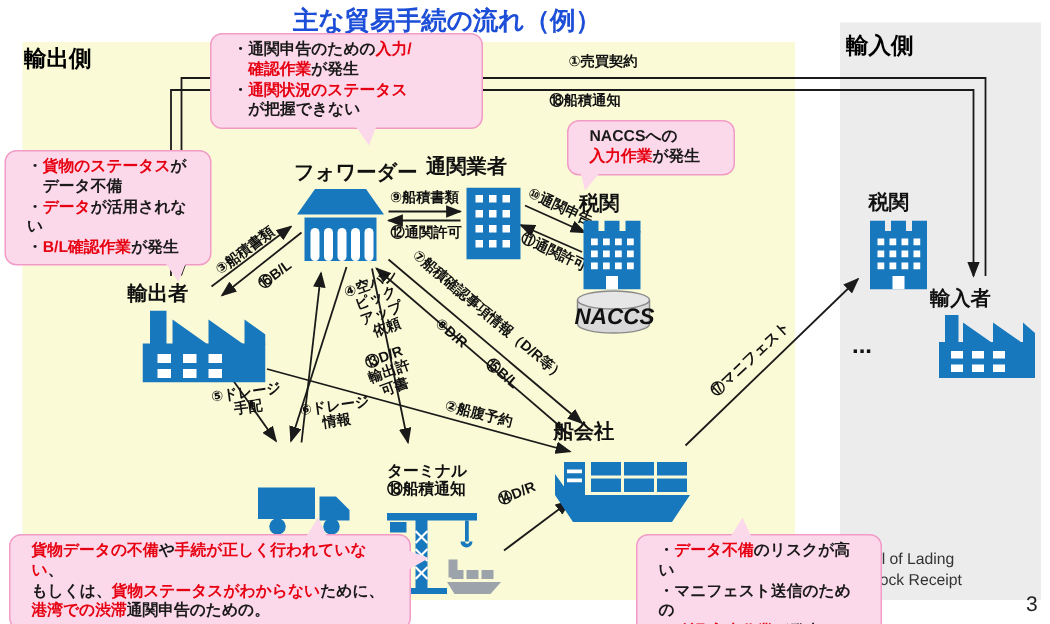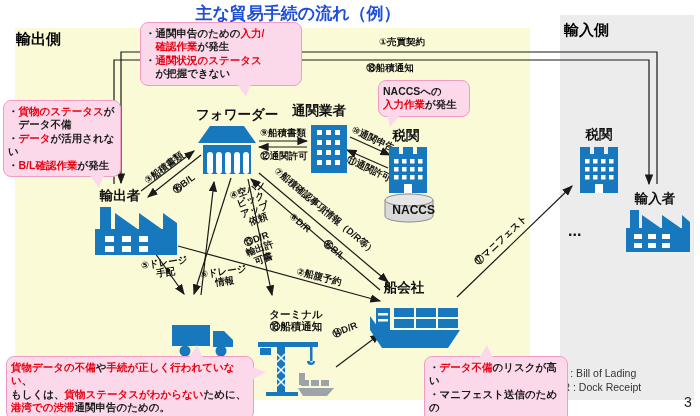--- a/index.html
+++ b/index.html
@@ -6,44 +6,44 @@
   #stage{position:relative;width:700px;height:416px;overflow:hidden;background:#fff;
          font-family:"Liberation Sans","DejaVu Sans",sans-serif;}
   .panel{position:absolute;}
   .panel-yellow{left:15px;top:28px;width:515px;height:372px;background:#FAFAD6;}
   .panel-gray{left:560px;top:15px;width:134px;height:385px;background:#ECECEC;}
   .title{position:absolute;top:2px;left:0;width:596px;text-align:center;
          font-size:17px;font-weight:bold;color:#1d4ed8;}
   .side-label{position:absolute;font-size:15px;font-weight:bold;color:#000000;
          }
   .elabel{position:absolute;font-weight:bold;font-size:13.5px;color:#111;
-         text-align:center;white-space:nowrap;z-index:3;}
+         white-space:nowrap;z-index:3;}
   .elabel-sm{font-size:10.5px;line-height:1.15;}
   .icon{position:absolute;z-index:3;}
   .flabel{position:absolute;font-size:9.5px;font-weight:bold;color:#111;
          white-space:nowrap;z-index:2;line-height:1.1;}
   .flabel-block{white-space:normal;text-align:center;}
   .callout{position:absolute;background:#FCD9EA;border:1.5px solid #F19CC7;
-         border-radius:8px;padding:4px 4px;font-size:10.5px;font-weight:bold;
+         border-radius:8px;padding:4px 14px;font-size:10.5px;font-weight:bold;
          line-height:1.28;color:#1a1a1a;z-index:5;}
   .callout .red, .red{color:#E60012;}
   .tail{position:absolute;width:0;height:0;border-style:solid;}
   .tail-down{bottom:-12px;border-width:13px 5px 0 9px;
          border-color:#FCD9EA transparent transparent transparent;}
   .tail-down-left{bottom:-11px;border-width:12px 10px 0 3px;
          border-color:#FCD9EA transparent transparent transparent;}
   .tail-up{top:-12px;border-width:0 6px 13px 8px;
          border-color:transparent transparent #FCD9EA transparent;}
   .tail-right{right:-13px;border-width:5px 0 8px 14px;
          border-color:transparent transparent transparent #FCD9EA;}
   .legend{position:absolute;left:552px;top:366px;width:140px;font-size:10.5px;
          color:#333;line-height:1.35;}
   .pagenum{position:absolute;left:684px;top:394px;font-size:14px;color:#222;}
-  .naccs-label{position:absolute;font-weight:bold;font-size:12px;color:#111;
-         text-align:right;z-index:4;}
+  .naccs-label{position:absolute;font-weight:bold;font-size:15px;color:#111;
+         text-align:right;z-index:4;font-style:italic;}
   .ellipsis{position:absolute;font-weight:bold;font-size:16px;color:#111;z-index:3;}
   svg.arrows{position:absolute;left:0;top:0;z-index:1;}
 </style>
 </head>
 <body>
 
 <div id="stage">
 
   <div class="panel panel-yellow"></div>
   <div class="panel panel-gray"></div>

